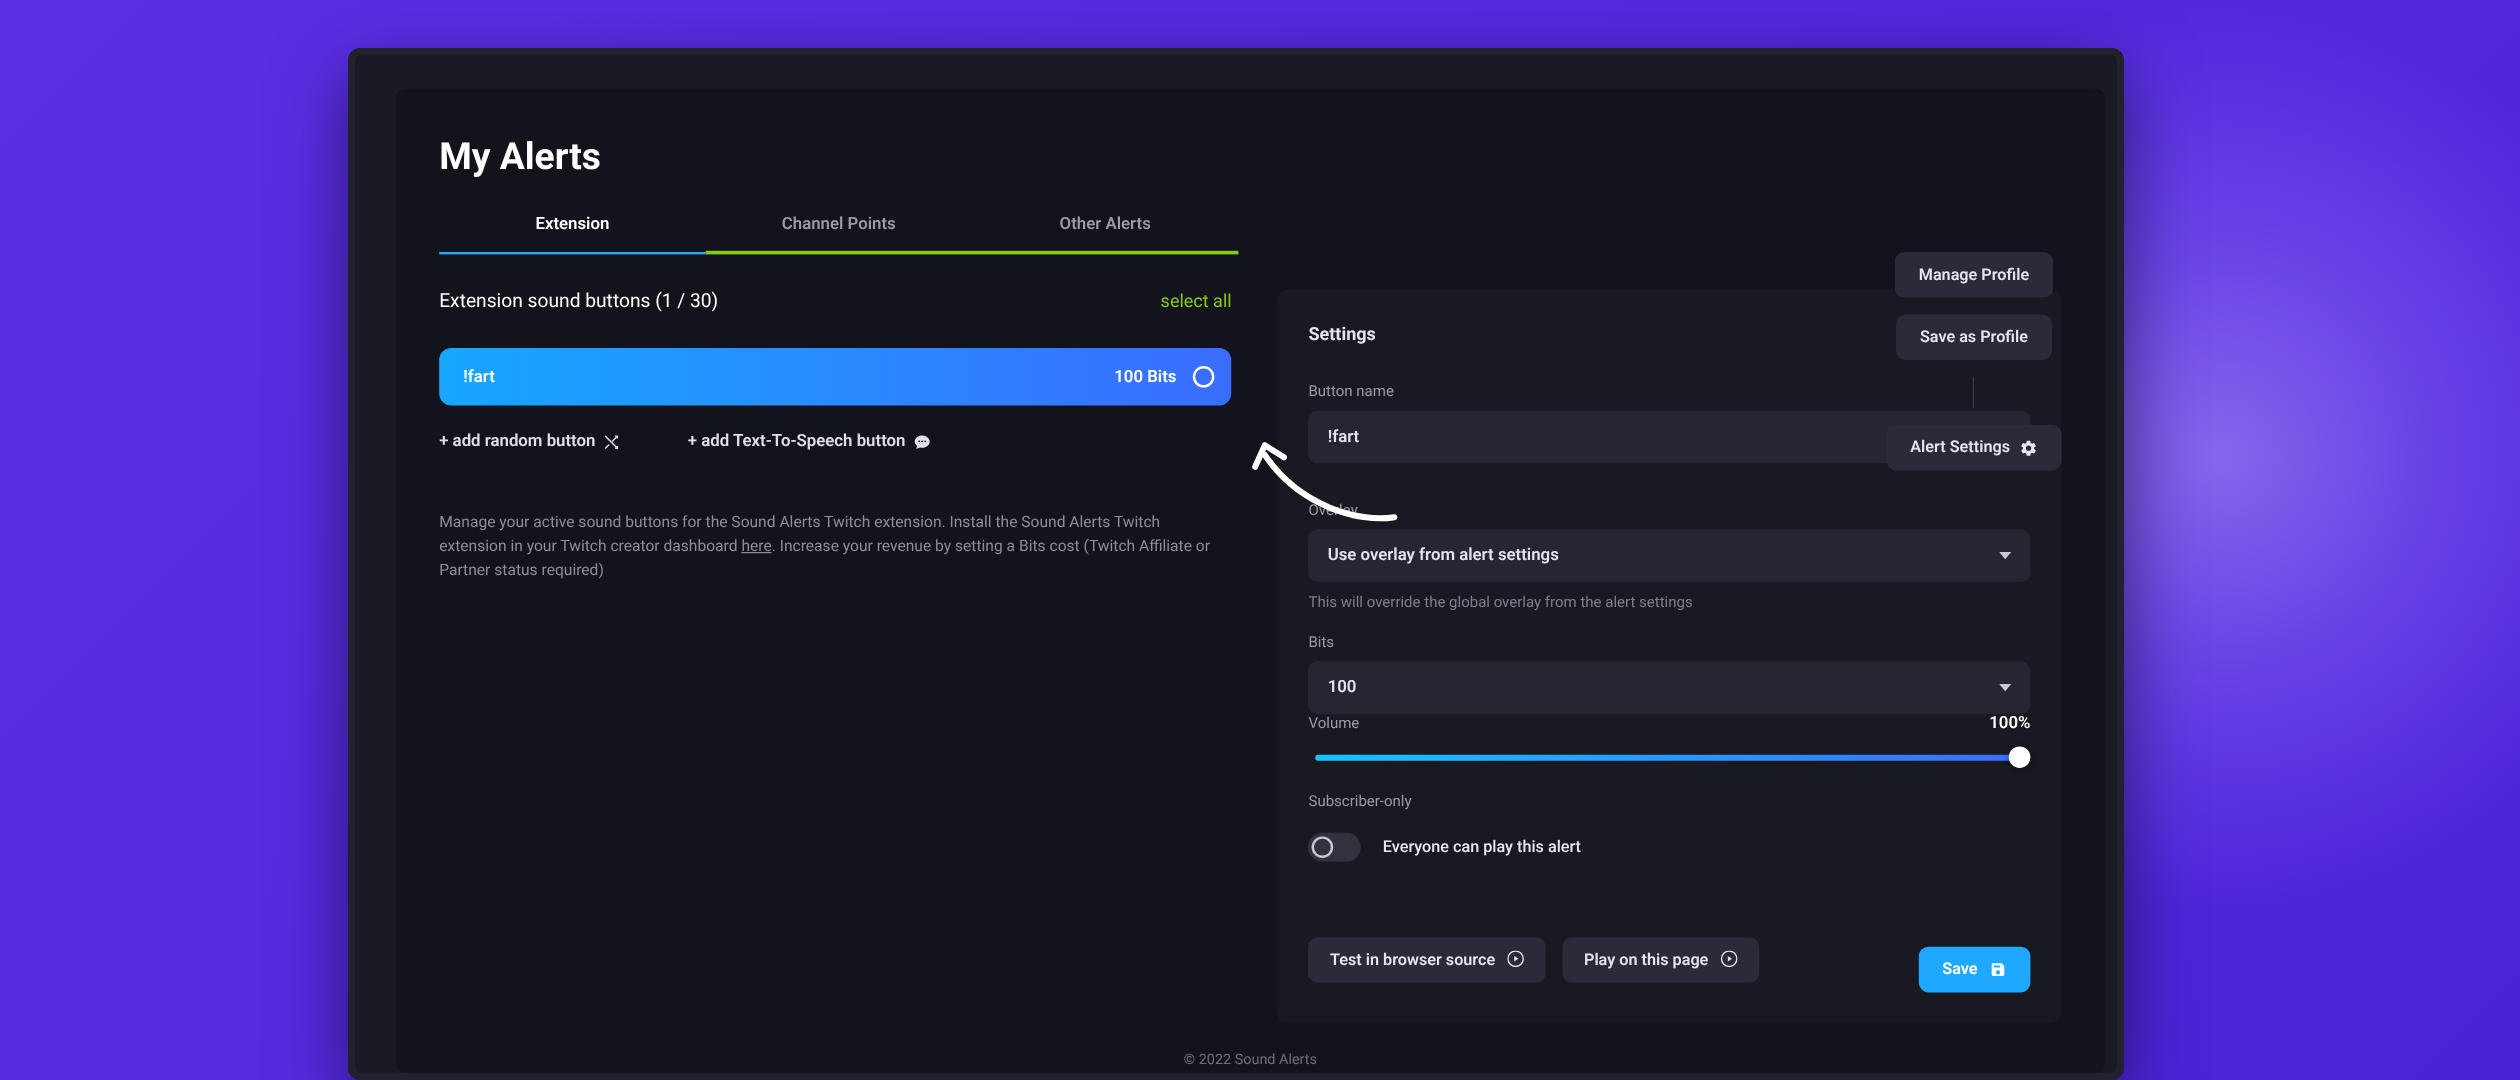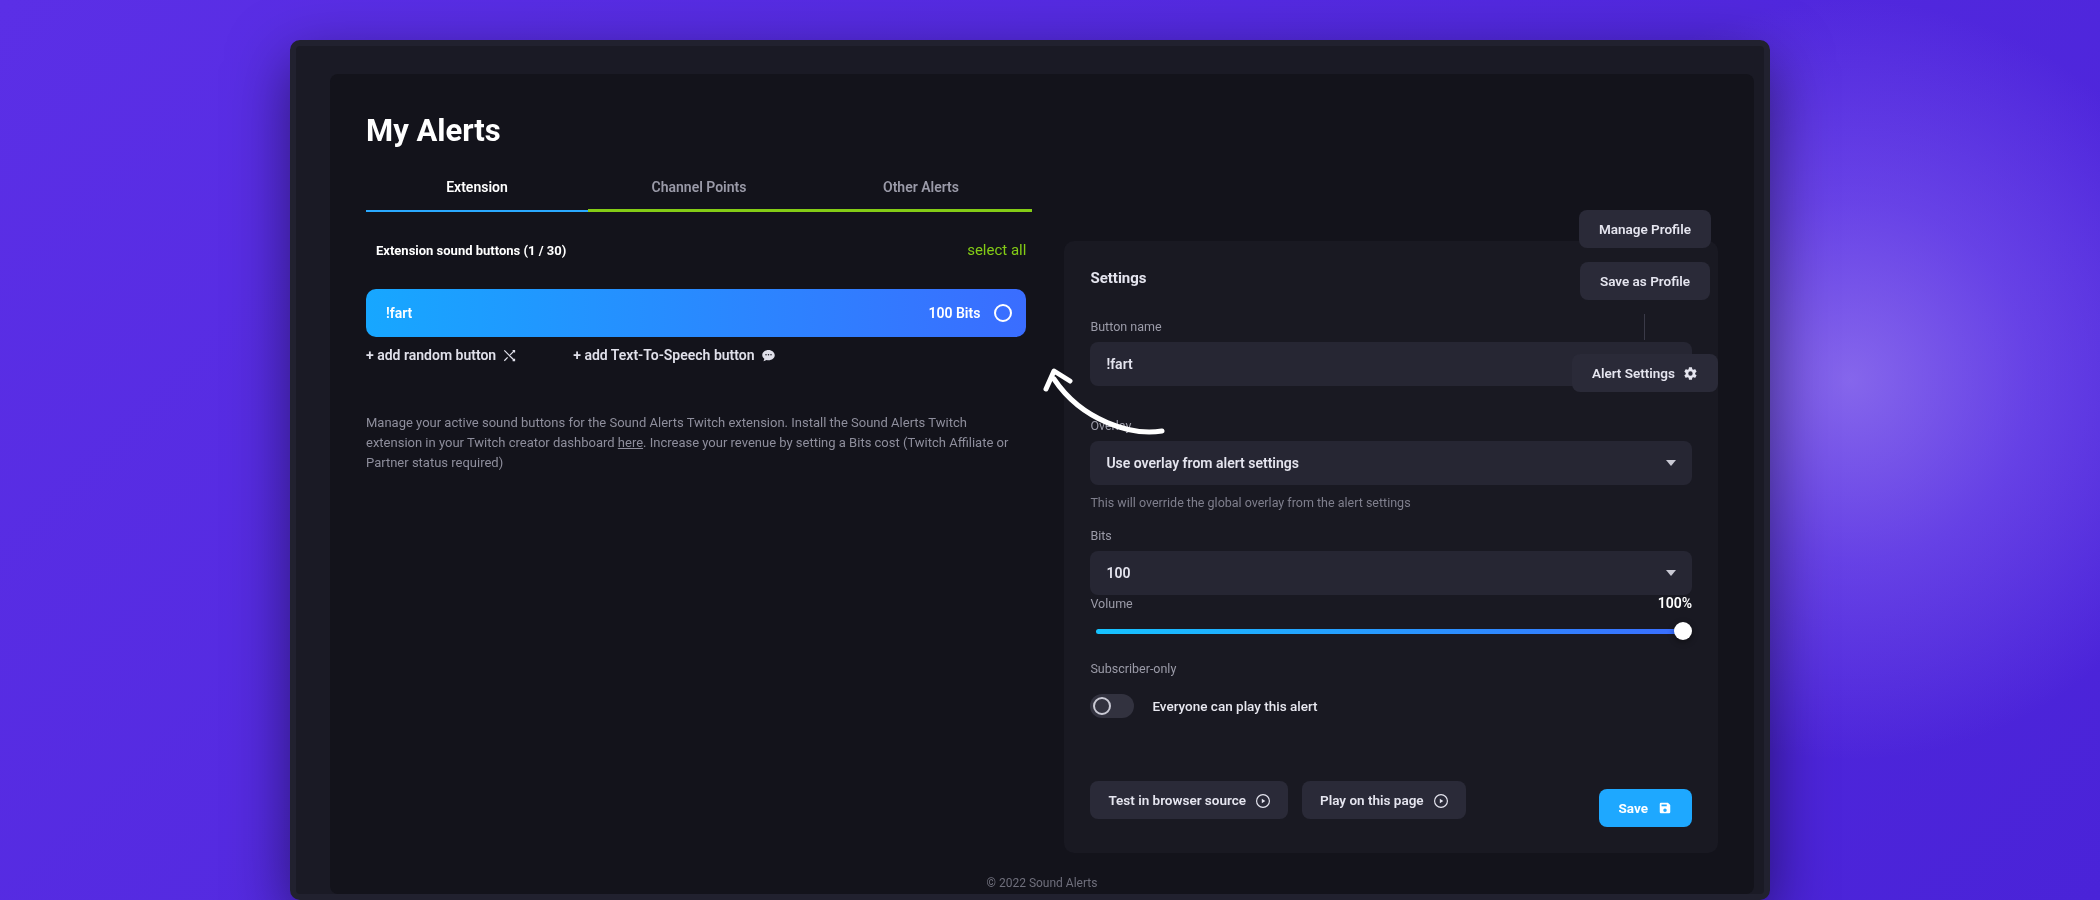--- a/index.html
+++ b/index.html
@@ -23,39 +23,39 @@
   .title { font-size:31px; font-weight:700; color:#fff; padding:38px 0 0 36px; }
   .tabs { display:flex; gap:0; margin:18px 0 0 36px; border-bottom:1px solid rgba(255,255,255,0); }
   .tab {
     padding:12px 0 14px 0; width:222px; text-align:center; font-size:14px; font-weight:600;
     color:#9a9aa8; border-bottom:3px solid #84cc16; cursor:pointer;
   }
   .tab.active { color:#fff; border-bottom:2px solid #2aa9ff; }
   .body { display:flex; padding:28px 36px 0 36px; gap:38px; }
   .left { width:674px; }
   .left-header { display:flex; align-items:center; justify-content:space-between; }
-  .section-title { font-size:13px; font-weight:700; color:#fff;margin-left:10px; }
+  .section-title { font-size:16px; font-weight:400; color:#fff; }
   .select-all { font-size:15px; color:#84cc16; cursor:pointer; }
   .right-actions { display:flex; gap:14px; align-items:center; position:absolute; right:36px; top:136px;flex-direction:column; }
   .pill-btn {
     background:#2a2a38; color:#e5e5ef; font-size:13.5px; font-weight:600;
     padding:11px 20px; border-radius:8px; border:none; cursor:pointer;
     display:flex; align-items:center; gap:8px;
   }
   .vdiv { width:1px; height:26px; background:#3a3a48; }
   .gear-icon { width:15px; height:15px; }
   .sound-pill {
     margin-top:30px;
     background:linear-gradient(90deg,#17a7ff 0%,#3a6dff 100%);
     border-radius:10px; height:48px; display:flex; align-items:center; justify-content:space-between;
     padding:0 14px 0 20px; color:#fff; font-size:14px; font-weight:600;
   }
   .sound-pill .right { display:flex; align-items:center; gap:14px; }
   .ring { width:18px; height:18px; border:2.5px solid #fff; border-radius:50%; }
-  .add-row { display:flex; gap:56px; margin-top:10px; font-size:14px; color:#e0e0ea; font-weight:600; }
+  .add-row { display:flex; gap:56px; margin-top:22px; font-size:14px; color:#e0e0ea; font-weight:600; }
   .add-link { display:flex; align-items:center; gap:6px; cursor:pointer; }
   .shuffle-icon,.speech-icon { width:15px; height:15px; }
   .help-text { margin-top:50px; font-size:13px; color:#8e8e9c; line-height:1.55; max-width:660px; }
   .help-text a { color:#8e8e9c; text-decoration:underline; }
   .arrow {
     position:absolute; left:712px; top:287px; width:130px; height:80px; pointer-events:none;
   }
   
   .panel {
     width:666px; background:#191922; border-radius:10px; padding:22px 26px 26px 26px;
@@ -86,21 +86,21 @@
   .toggle .knob {
     width:18px; height:18px; border:2.5px solid #c9c9d4; border-radius:50%; background:transparent;
     position:absolute; left:3px; top:3px;
   }
   .toggle-label { font-size:13.5px; color:#e8e8f0; font-weight:500; }
   .panel-actions { display:flex; gap:14px; margin-top:54px; align-items:center; }
   .panel-actions .spacer { flex:1; }
   .play-btn {
     background:#2a2a38; color:#e5e5ef; font-size:13.5px; font-weight:600;
     padding:11px 18px; border-radius:8px; border:none; cursor:pointer;
-    display:flex; align-items:flex-end; gap:10px;
+    display:flex; align-items:flex-start; gap:10px;
   }
   .save-btn {
     background:#1ea8ff; color:#fff; font-size:13.5px; font-weight:700;
     padding:11px 20px; border-radius:8px; border:none; cursor:pointer;
     display:flex; align-items:center; gap:10px;margin-top:17px;
   }
   .footer-txt { position:absolute; bottom:4px; left:50%; transform:translateX(-50%); font-size:12px; color:#6f6f7c; }
   svg { display:block; }
 </style>
 </head>

